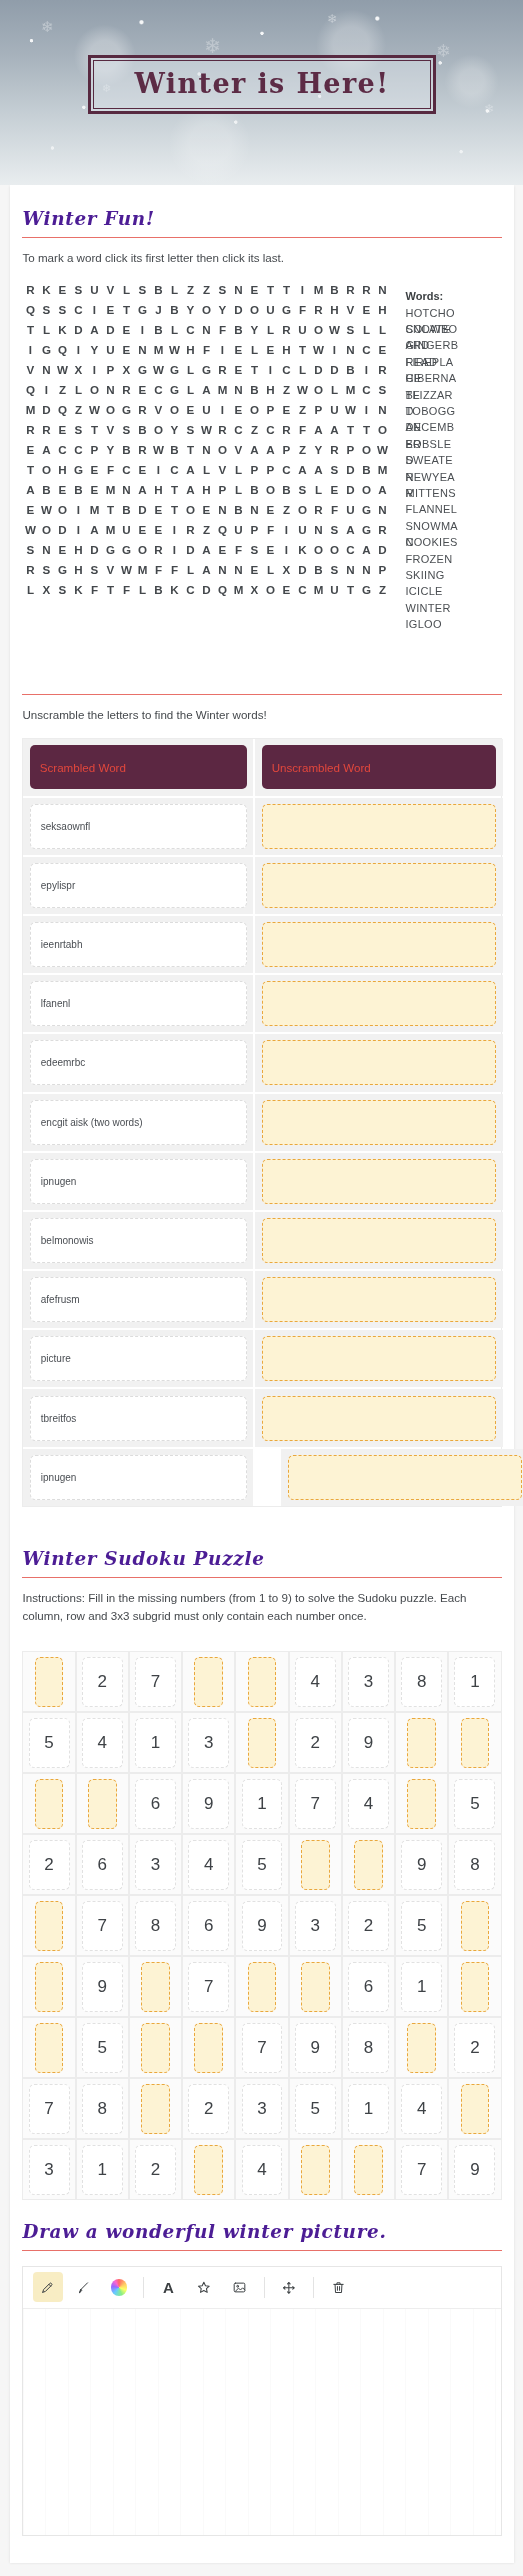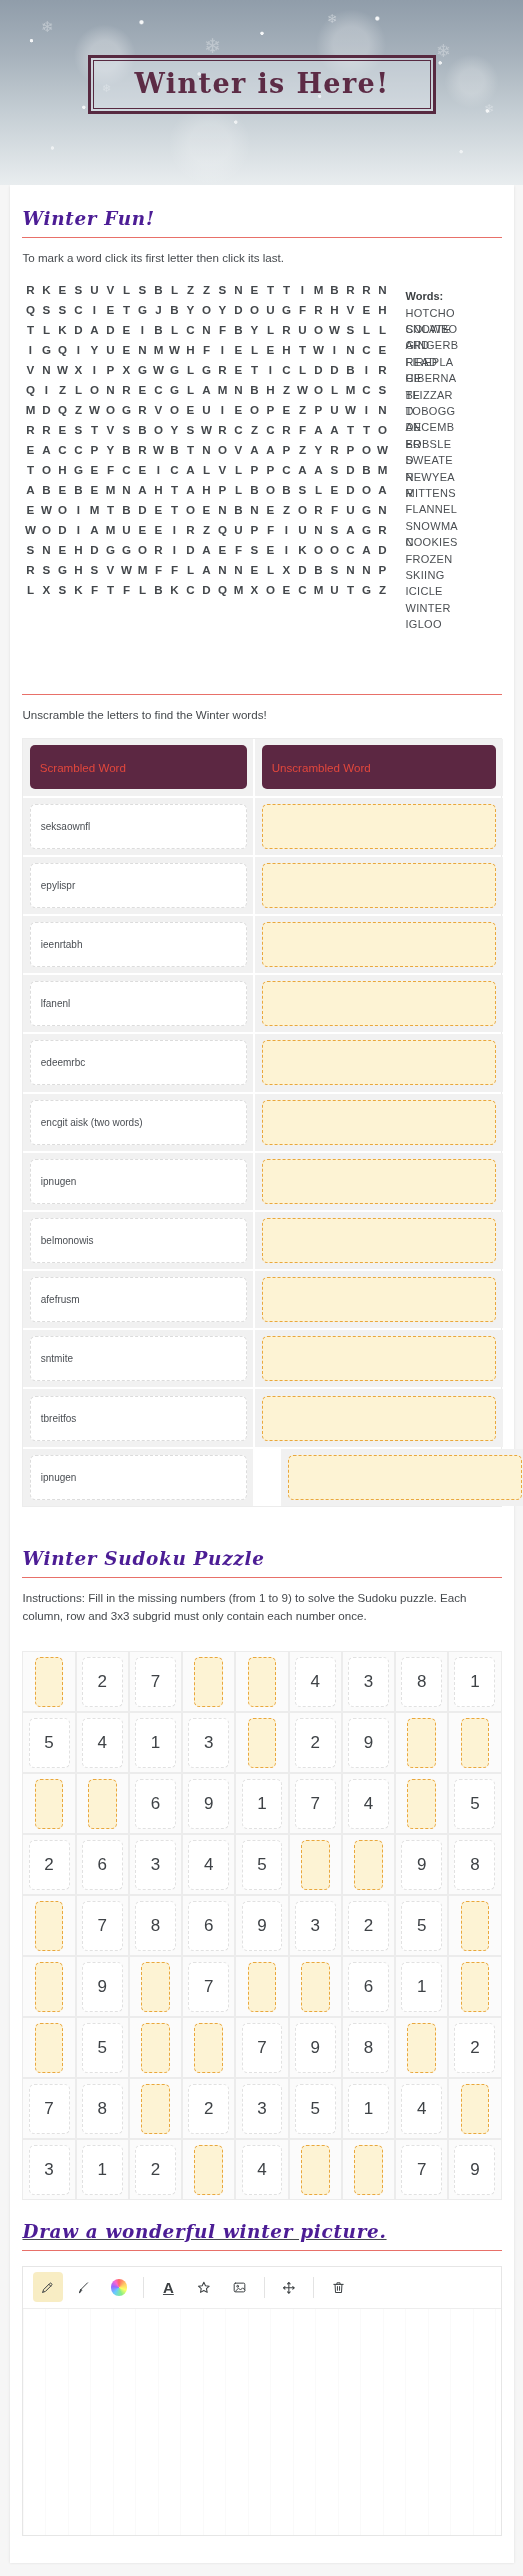--- a/index.html
+++ b/index.html
@@ -109,21 +109,21 @@
     width:80%; height:50px; background:#ffffff; border:1.4px dashed #e1e1e1;
     border-radius:5.5px; display:flex; align-items:center; justify-content:center;
     font-size:17px; color:#3e4246;
   }
   .su-input {
     width:56%; height:50px; background:#fdf3d4; border:1.4px dashed #e9a73d;
     border-radius:5.5px; cursor:text;
   }
 
   
-  .draw-section { padding-top:20.4px;text-decoration:underline; }
+  .draw-section { padding-top:20.4px; }
   .draw-widget { margin-top:15px; border:0.7px solid #e6e6e6; background:#ffffff; }
   .toolbar {
     display:flex; align-items:center; height:42px; padding:0 6.8px;
     border-bottom:0.7px solid #ededed;
   }
   .tool-btn {
     width:30px; height:30px; border:0; background:transparent; border-radius:4.1px;
     display:flex; align-items:center; justify-content:center; margin:0 2.7px; cursor:pointer;
   }
   .tool-btn.active { background:#f8edc4; }
@@ -676,21 +676,21 @@
           <div class="sc-row">
             <div class="sc-cell">
               <div class="sc-word-box">afefrusm</div>
             </div>
             <div class="sc-cell">
               <div class="sc-input"></div>
             </div>
           </div>
           <div class="sc-row">
             <div class="sc-cell">
-              <div class="sc-word-box">sntmite</div>
+              <div class="sc-word-box">picture</div>
             </div>
             <div class="sc-cell">
               <div class="sc-input"></div>
             </div>
           </div>
           <div class="sc-row">
             <div class="sc-cell">
               <div class="sc-word-box">tbreitfos</div>
             </div>
             <div class="sc-cell">

